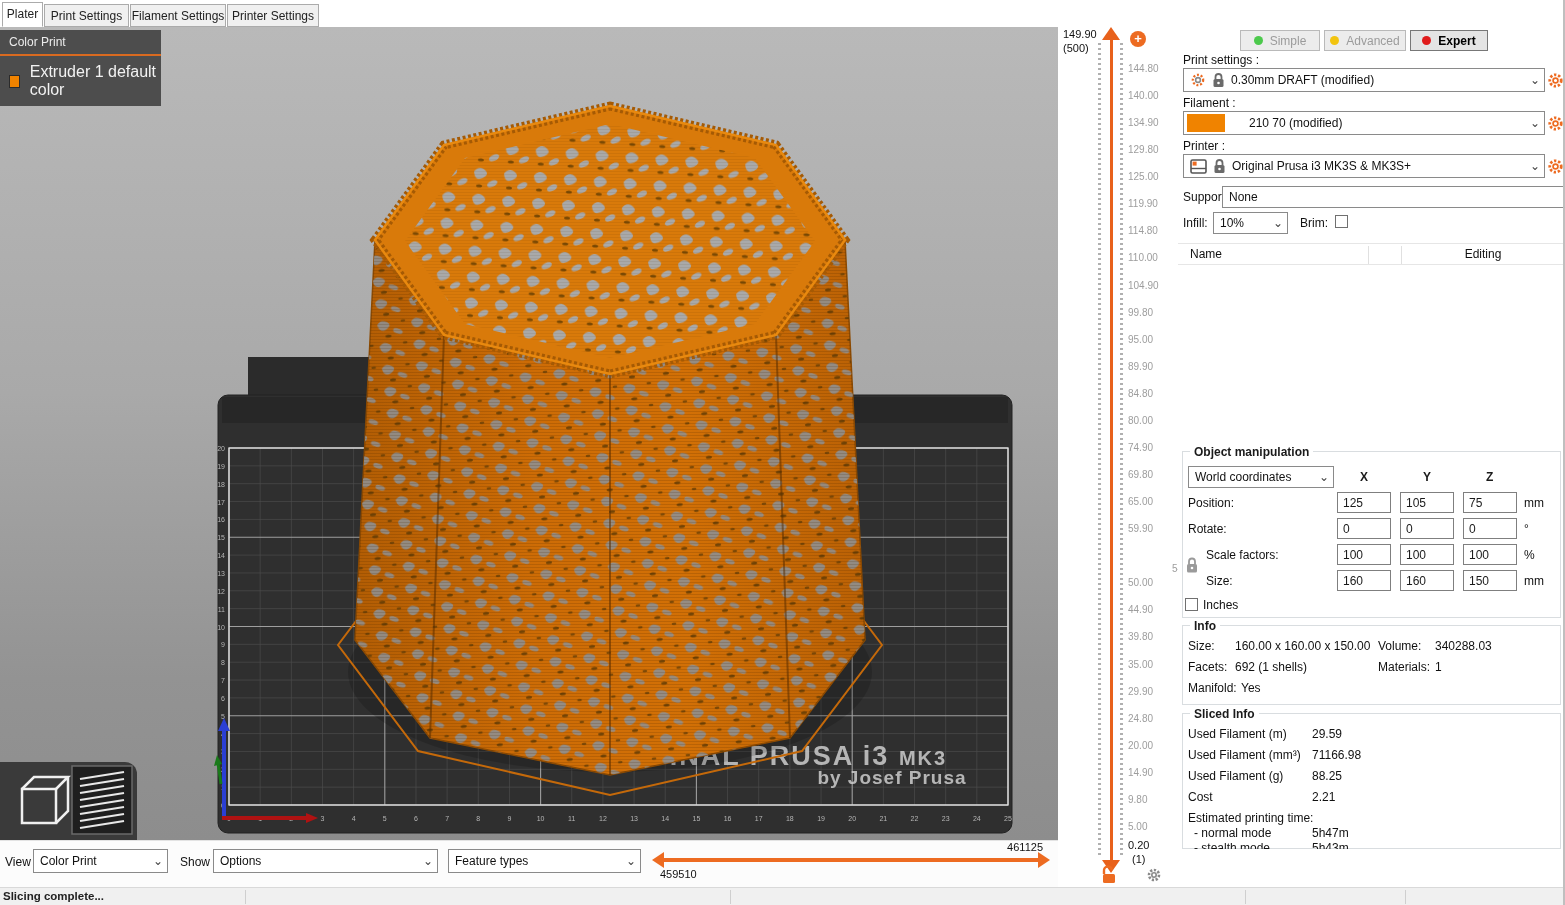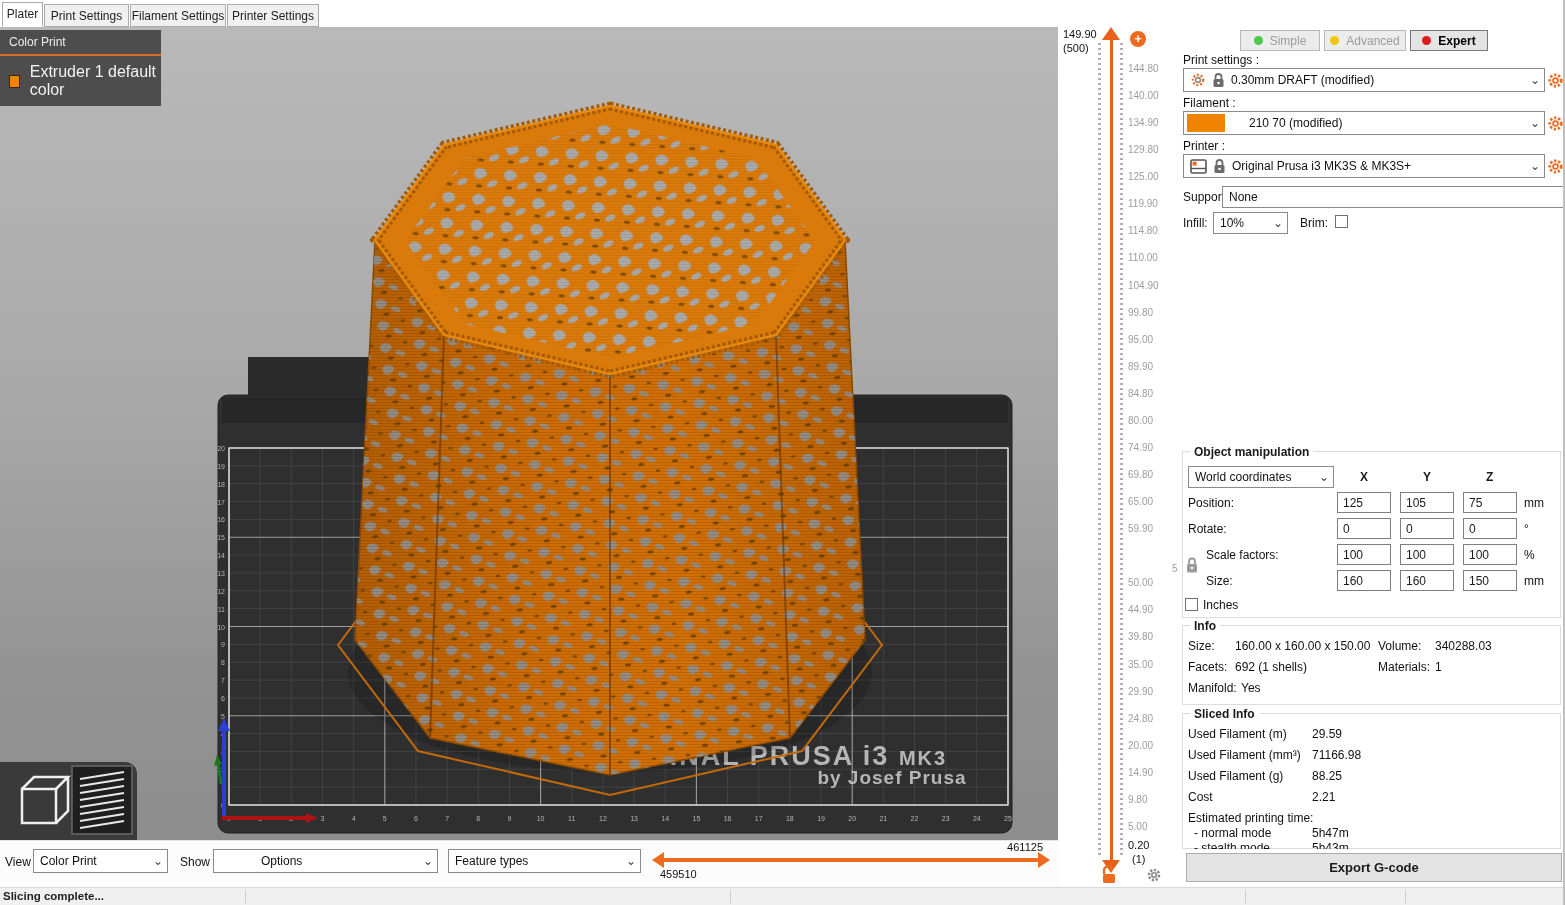--- a/index.html
+++ b/index.html
@@ -418,20 +418,26 @@
   </div>
 
   <div class="plabel" style="left:5px;top:189px;">Infill:</div>
   <div class="combo" style="left:35px;top:185px;width:75px;height:22px;">
     <span class="val">10%</span>
     <span class="chev">⌄</span>
   </div>
   <div class="plabel" style="left:122px;top:189px;">Brim:</div>
   <div class="checkbox" style="left:157px;top:188px;"></div>
 
+  <div id="obj-table-header">
+    <span class="info-lbl" style="left:12px;top:3px;">Name</span>
+    <span class="th-sep" style="left:190px;"></span>
+    <span class="th-sep" style="left:223px;"></span>
+    <span class="info-lbl" style="left:223px;top:3px;width:164px;text-align:center;">Editing</span>
+  </div>
 
   <div class="groupbox" style="left:4px;top:424px;width:379px;height:167px;"></div>
   <span class="gb-title" style="left:12px;top:418px;">Object manipulation</span>
   <div class="combo" style="left:10px;top:439px;width:146px;height:22px;">
     <span class="val">World coordinates</span>
     <span class="chev">⌄</span>
   </div>
   <span class="xyz" style="left:182px;top:443px;">X</span>
   <span class="xyz" style="left:245px;top:443px;">Y</span>
   <span class="xyz" style="left:308px;top:443px;">Z</span>
@@ -492,31 +498,30 @@
   <span class="info-lbl" style="left:10px;top:763px;">Cost</span>
   <span class="info-lbl" style="left:134px;top:763px;">2.21</span>
   <span class="info-lbl" style="left:10px;top:784px;">Estimated printing time:</span>
   <span class="info-lbl" style="left:16px;top:799px;">- normal mode</span>
   <span class="info-lbl" style="left:134px;top:799px;">5h47m</span>
   <div class="abs" style="left:0;top:814px;width:380px;height:8px;overflow:hidden;">
     <span class="info-lbl" style="left:16px;top:0;">- stealth mode</span>
     <span class="info-lbl" style="left:134px;top:0;">5h43m</span>
   </div>
 
-  <div id="export-btn">Export G-code</div>
 </div>
 
 <div id="bottombar" class="abs">
   <span class="plabel" style="left:5px;top:14px;">View</span>
   <div class="combo" style="left:33px;top:8px;width:135px;height:24px;">
     <span class="val">Color Print</span>
     <span class="chev">⌄</span>
   </div>
   <span class="plabel" style="left:180px;top:14px;">Show</span>
-  <div class="combo" style="left:213px;top:8px;width:225px;height:24px;padding-left:41px;">
+  <div class="combo" style="left:213px;top:8px;width:225px;height:24px;">
     <span class="val">Options</span>
     <span class="chev">⌄</span>
   </div>
   <div class="combo" style="left:448px;top:8px;width:193px;height:24px;">
     <span class="val">Feature types</span>
     <span class="chev">⌄</span>
   </div>
   <svg class="abs" style="left:650px;top:8px;" width="402" height="22" viewBox="0 0 402 22">
     <line x1="12" y1="11" x2="390" y2="11" stroke="#ed6b21" stroke-width="4"></line>
     <polygon points="14,3 14,19 2,11" fill="#ed6b21"></polygon>

